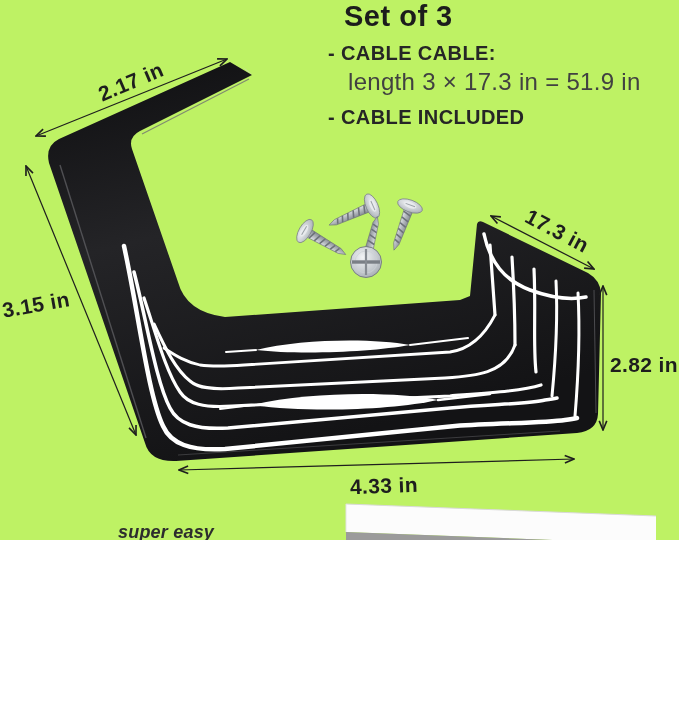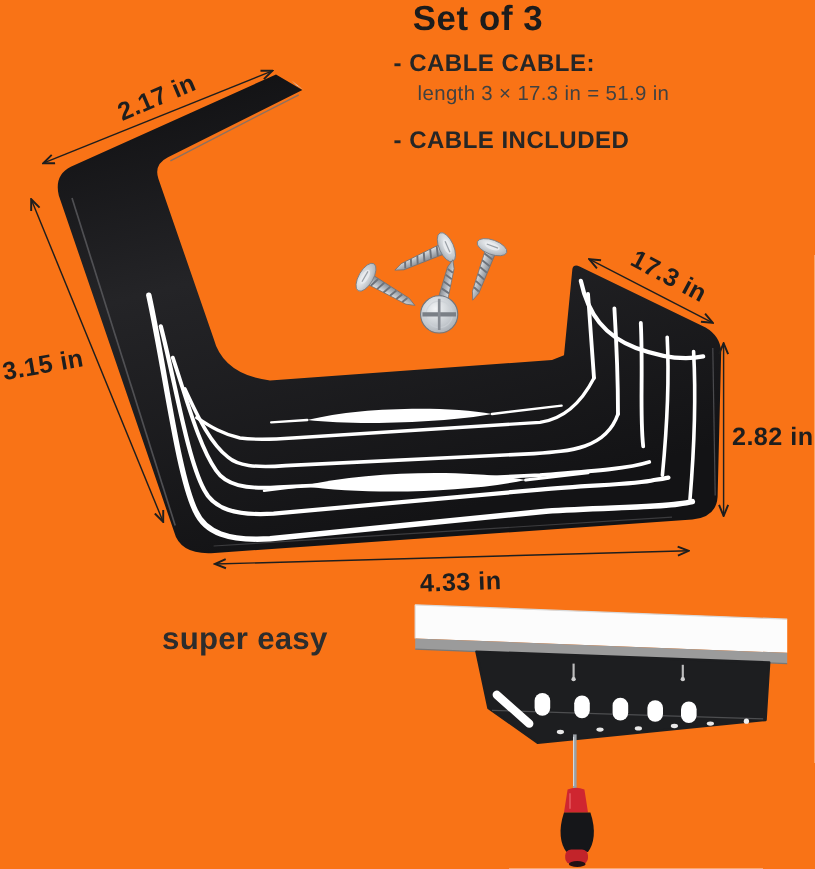--- a/index.html
+++ b/index.html
@@ -1,26 +1,26 @@
 <!DOCTYPE html>
 <html><head>
 <meta charset="utf-8">
 <style>
   html,body{margin:0;padding:0;background:#fff;}
-  .canvas{position:relative;width:679px;height:724px;background:#f97316;overflow:hidden;
+  .canvas{position:relative;width:679px;height:540px;background:#bef264;overflow:hidden;
           font-family:"Liberation Sans", sans-serif;}
   .fig{position:absolute;left:0;top:0;width:679px;height:724px;}
   .hdr{position:absolute;left:328px;top:0;width:350px;}
   .title{position:absolute;left:16px;top:0px;font-size:29px;font-weight:700;color:#1c1c1c;letter-spacing:.5px;}
   .b-label{position:absolute;font-size:20px;font-weight:700;color:#262626;letter-spacing:.4px;white-space:nowrap;}
-  .b-detail{position:absolute;font-size:17px;font-weight:400;color:#414141;letter-spacing:.3px;white-space:nowrap;}
+  .b-detail{position:absolute;font-size:24px;font-weight:400;color:#414141;letter-spacing:.3px;white-space:nowrap;}
   .dim{position:absolute;font-size:21px;font-weight:600;color:#1e1e1e;letter-spacing:.4px;white-space:nowrap;
        transform:translate(-50%,-50%);}
-  .caption{position:absolute;left:118px;top:514px;width:172px;text-align:center;
-           font-size:26px;font-weight:600;color:#2d2d2d;line-height:37px;letter-spacing:.2px;}
+  .caption{position:absolute;left:118px;top:514px;width:172px;text-align:left;
+           font-size:18px;font-weight:600;color:#2d2d2d;line-height:37px;letter-spacing:.2px;font-style:italic;}
 </style>
 </head>
 <body>
 
 <div class="canvas">
 
   <svg class="fig" viewBox="0 0 679 724">
     <defs>
       <marker id="ah" viewBox="0 0 10 10" refX="9" refY="5" markerWidth="9" markerHeight="9" orient="auto-start-reverse">
         <path d="M0.5,1.5 L9,5 L0.5,8.5" fill="none" stroke="#1e1e1e" stroke-width="1.5"></path>

